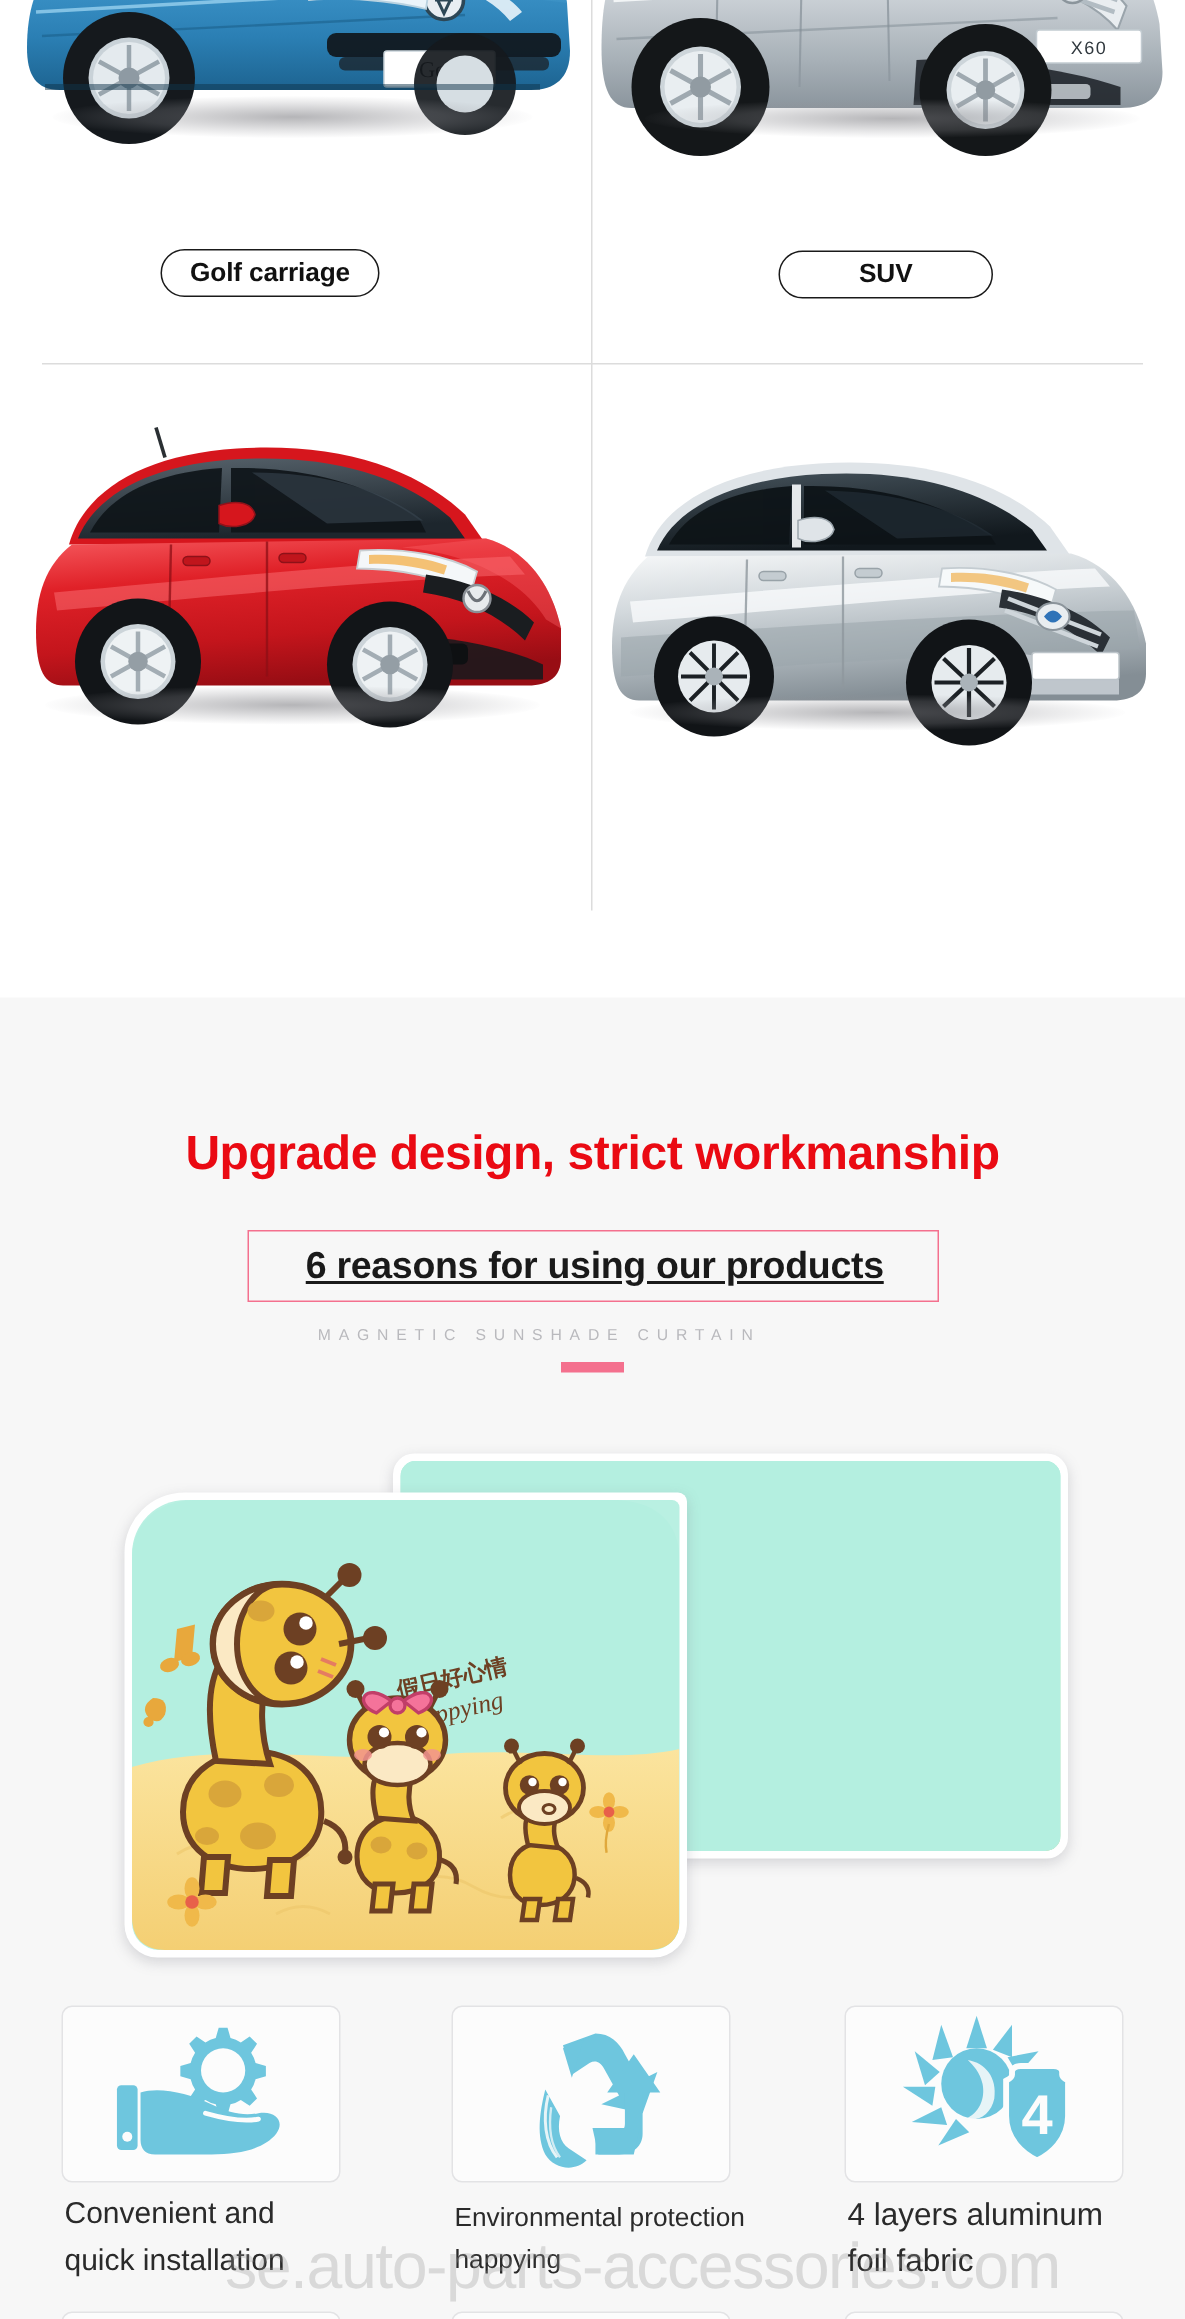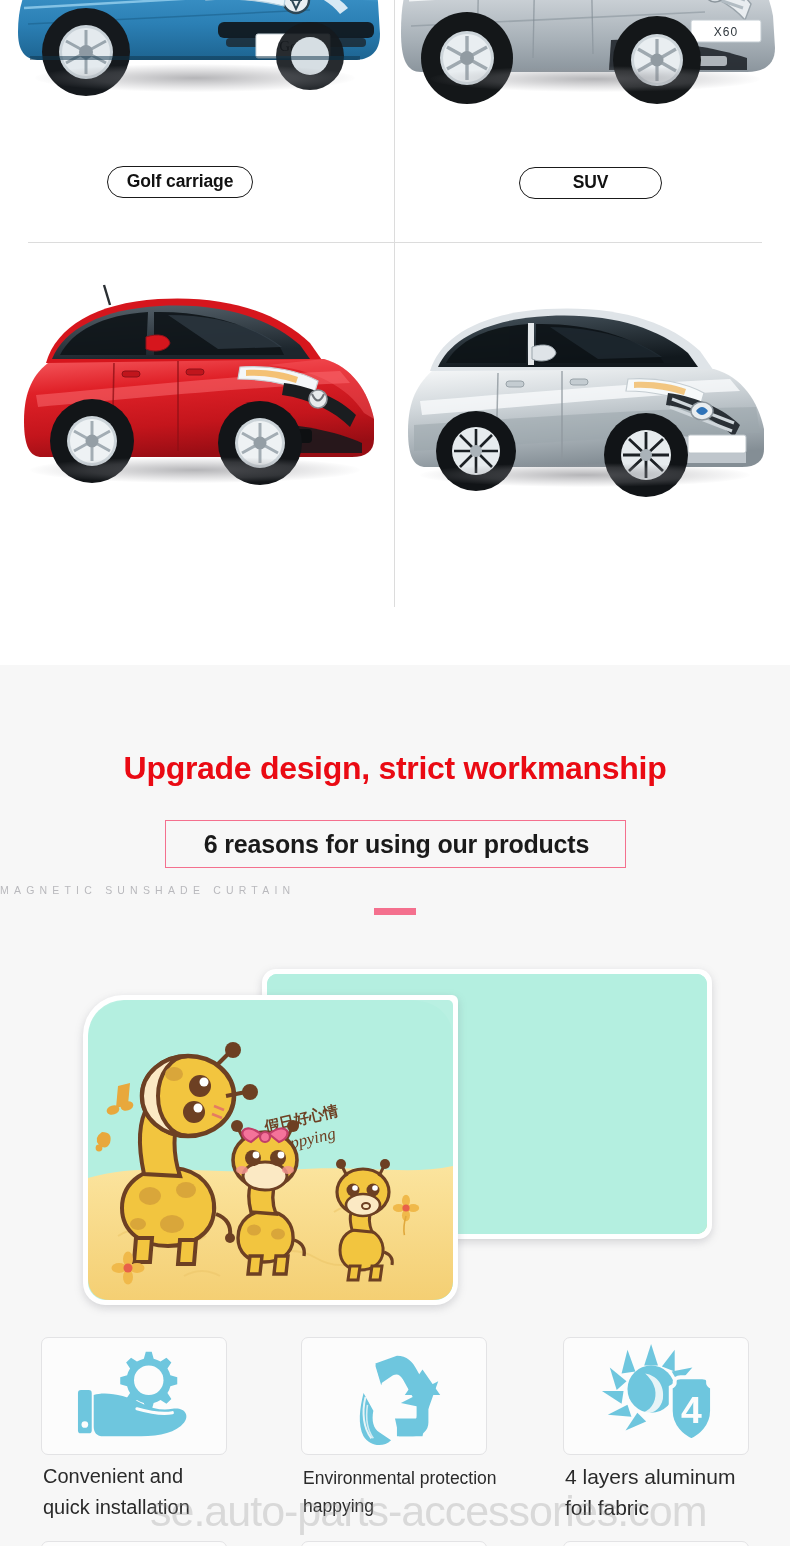--- a/index.html
+++ b/index.html
@@ -39,24 +39,24 @@
   .promo-title{
     position:absolute;left:0;top:85px;width:790px;text-align:center;
     font-size:32px;font-weight:bold;color:#ea0a13;letter-spacing:-0.3px;white-space:nowrap;
   }
   .promo-box{
     position:absolute;left:165px;top:155px;width:461px;height:48px;box-sizing:border-box;
     border:1px solid #f4708e;background:transparent;
   }
   .promo-box-text{
     position:absolute;left:0;top:0;width:461px;height:48px;line-height:47px;text-align:center;
-    font-size:25px;font-weight:bold;color:#1a1a1a;letter-spacing:-0.2px;white-space:nowrap;
+    font-size:25px;font-weight:bold;color:#1a1a1a;letter-spacing:-0.2px;white-space:nowrap;text-decoration:underline;
   }
   .promo-sub{
-    position:absolute;left:0;top:219px;width:687px;text-align:left;
+    position:absolute;left:16px;top:219px;width:687px;text-align:center;
     font-size:10.5px;color:#b9b9bd;letter-spacing:5.2px;white-space:nowrap;
   }
   .promo-bar{position:absolute;left:374px;top:243px;width:42px;height:7px;background:#f4708e;}
 
   
   .shade-area{position:absolute;left:0;top:290px;width:790px;height:360px;}
 
   .shade{position:absolute;background:#fff;box-shadow:0 3px 9px rgba(120,120,130,.28);}
   .shade-inner{position:absolute;overflow:hidden;background:#b9f0e2;}
 

